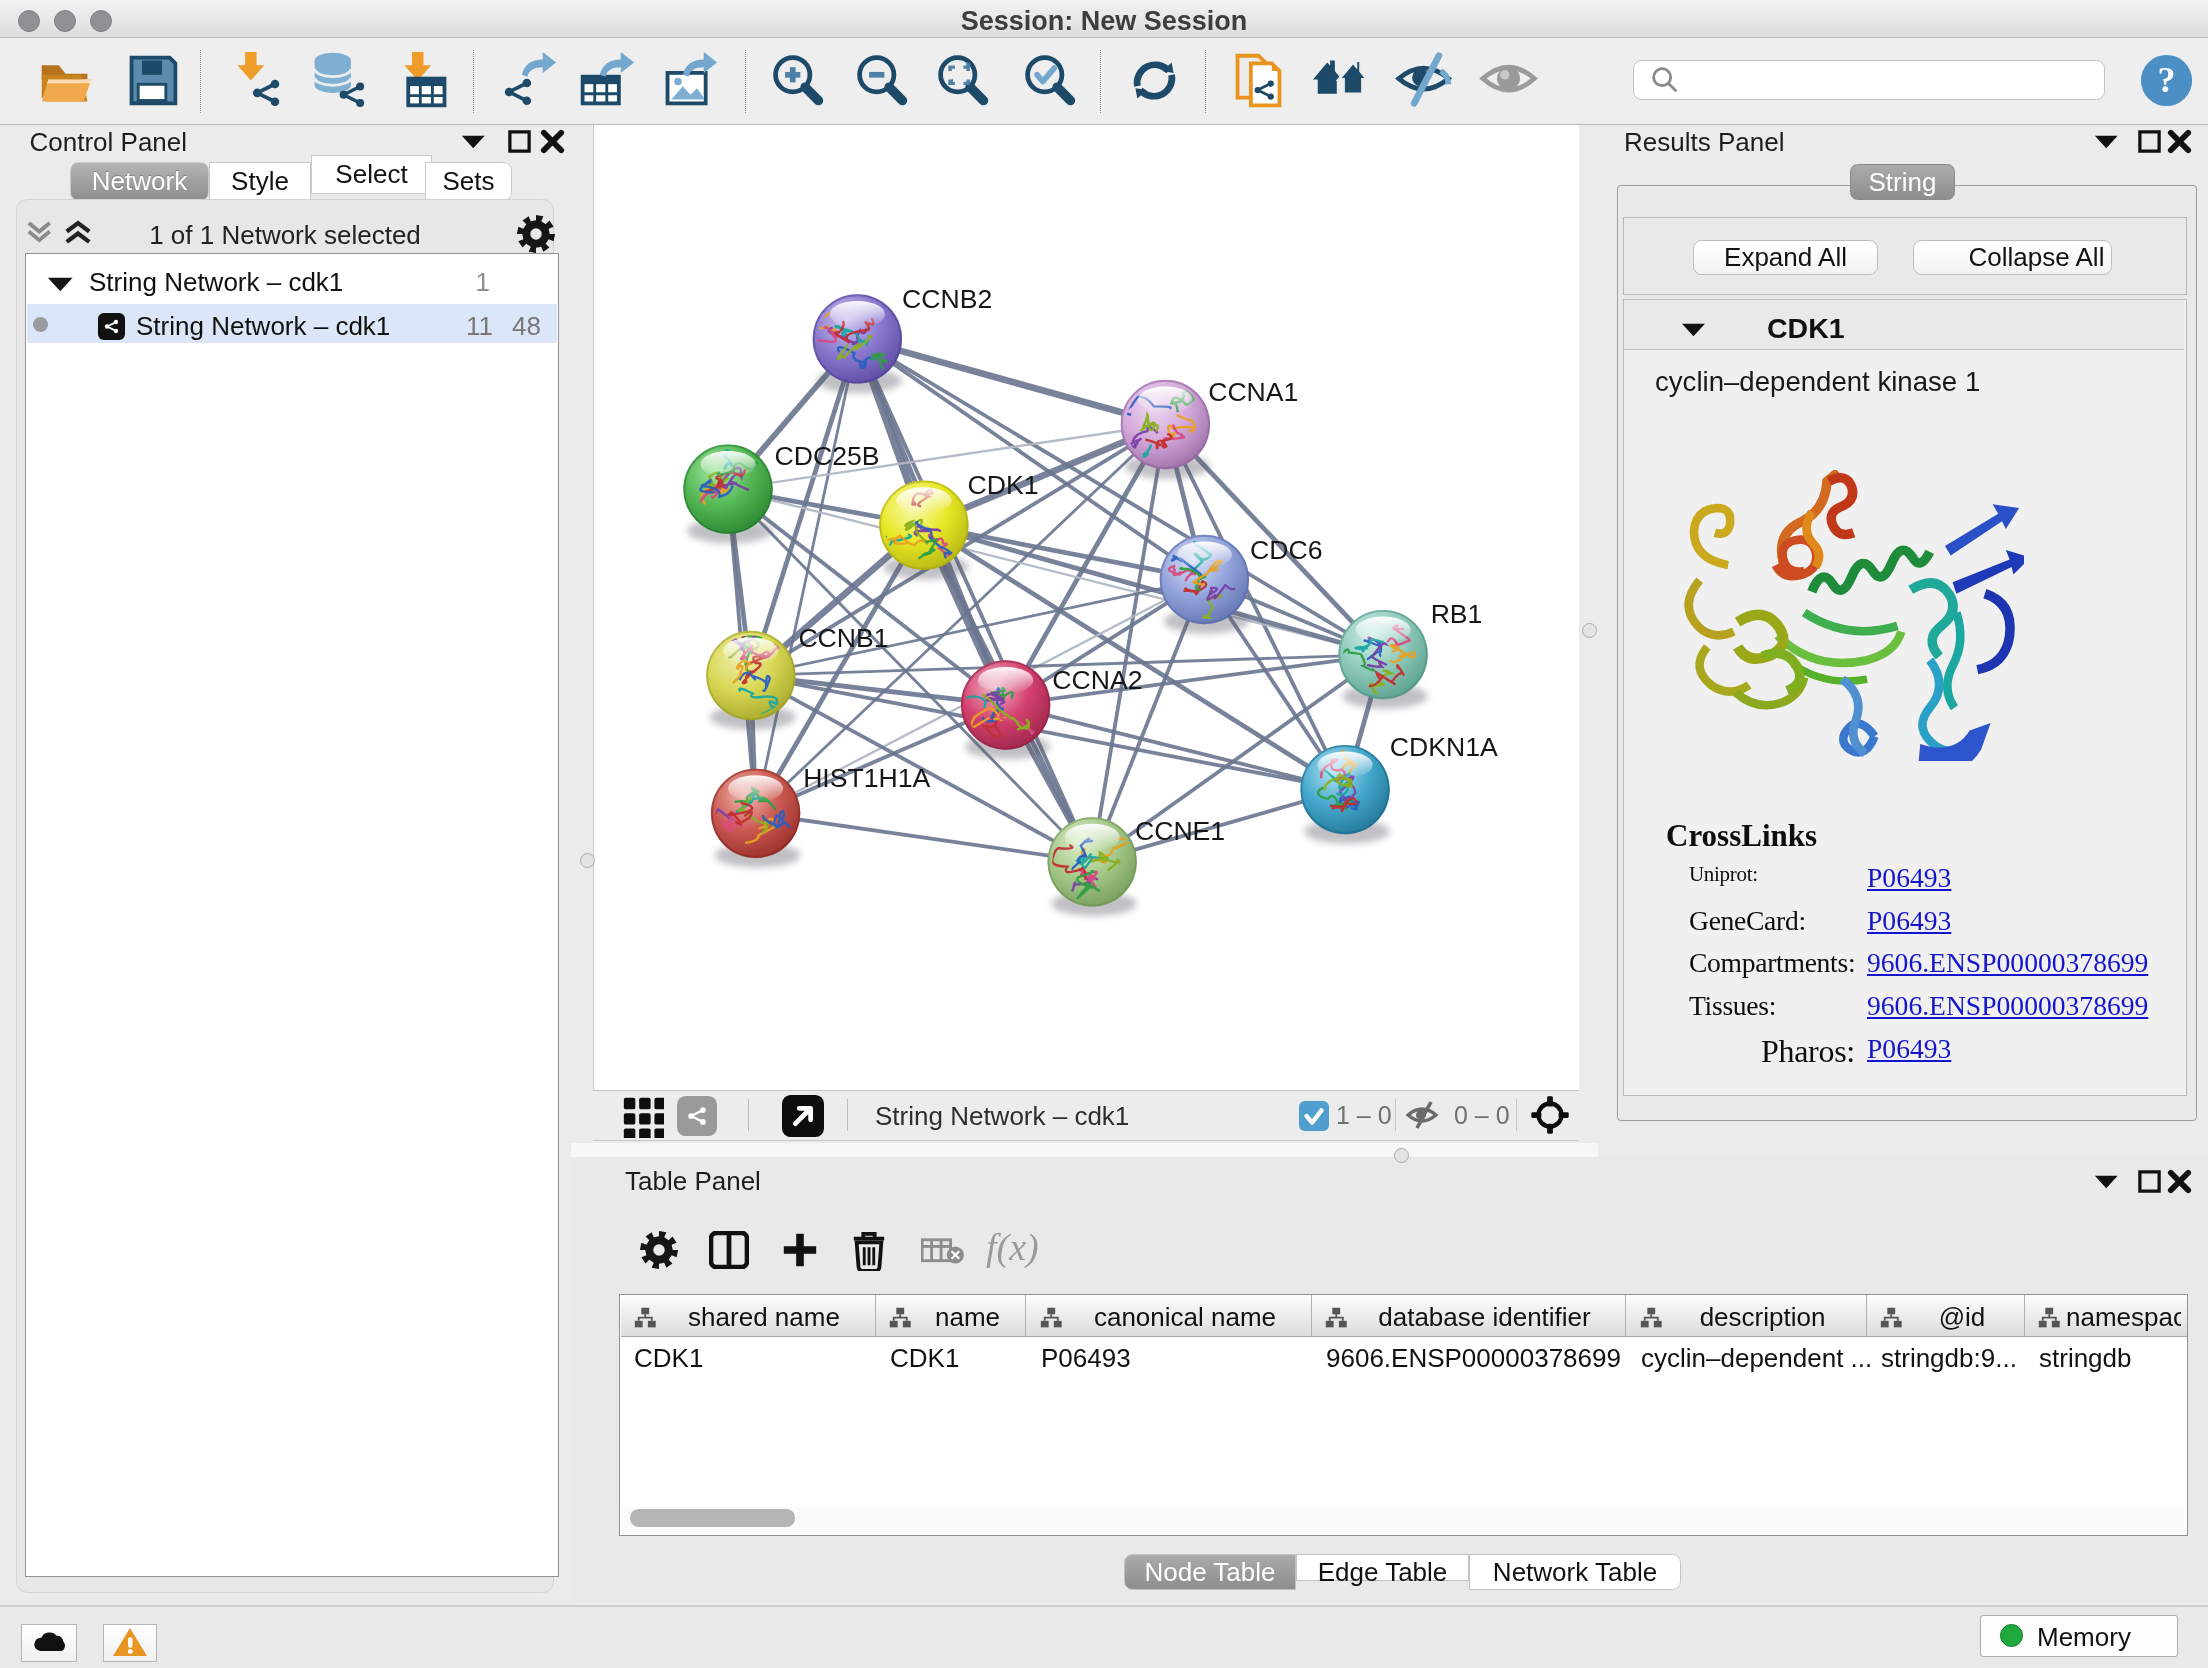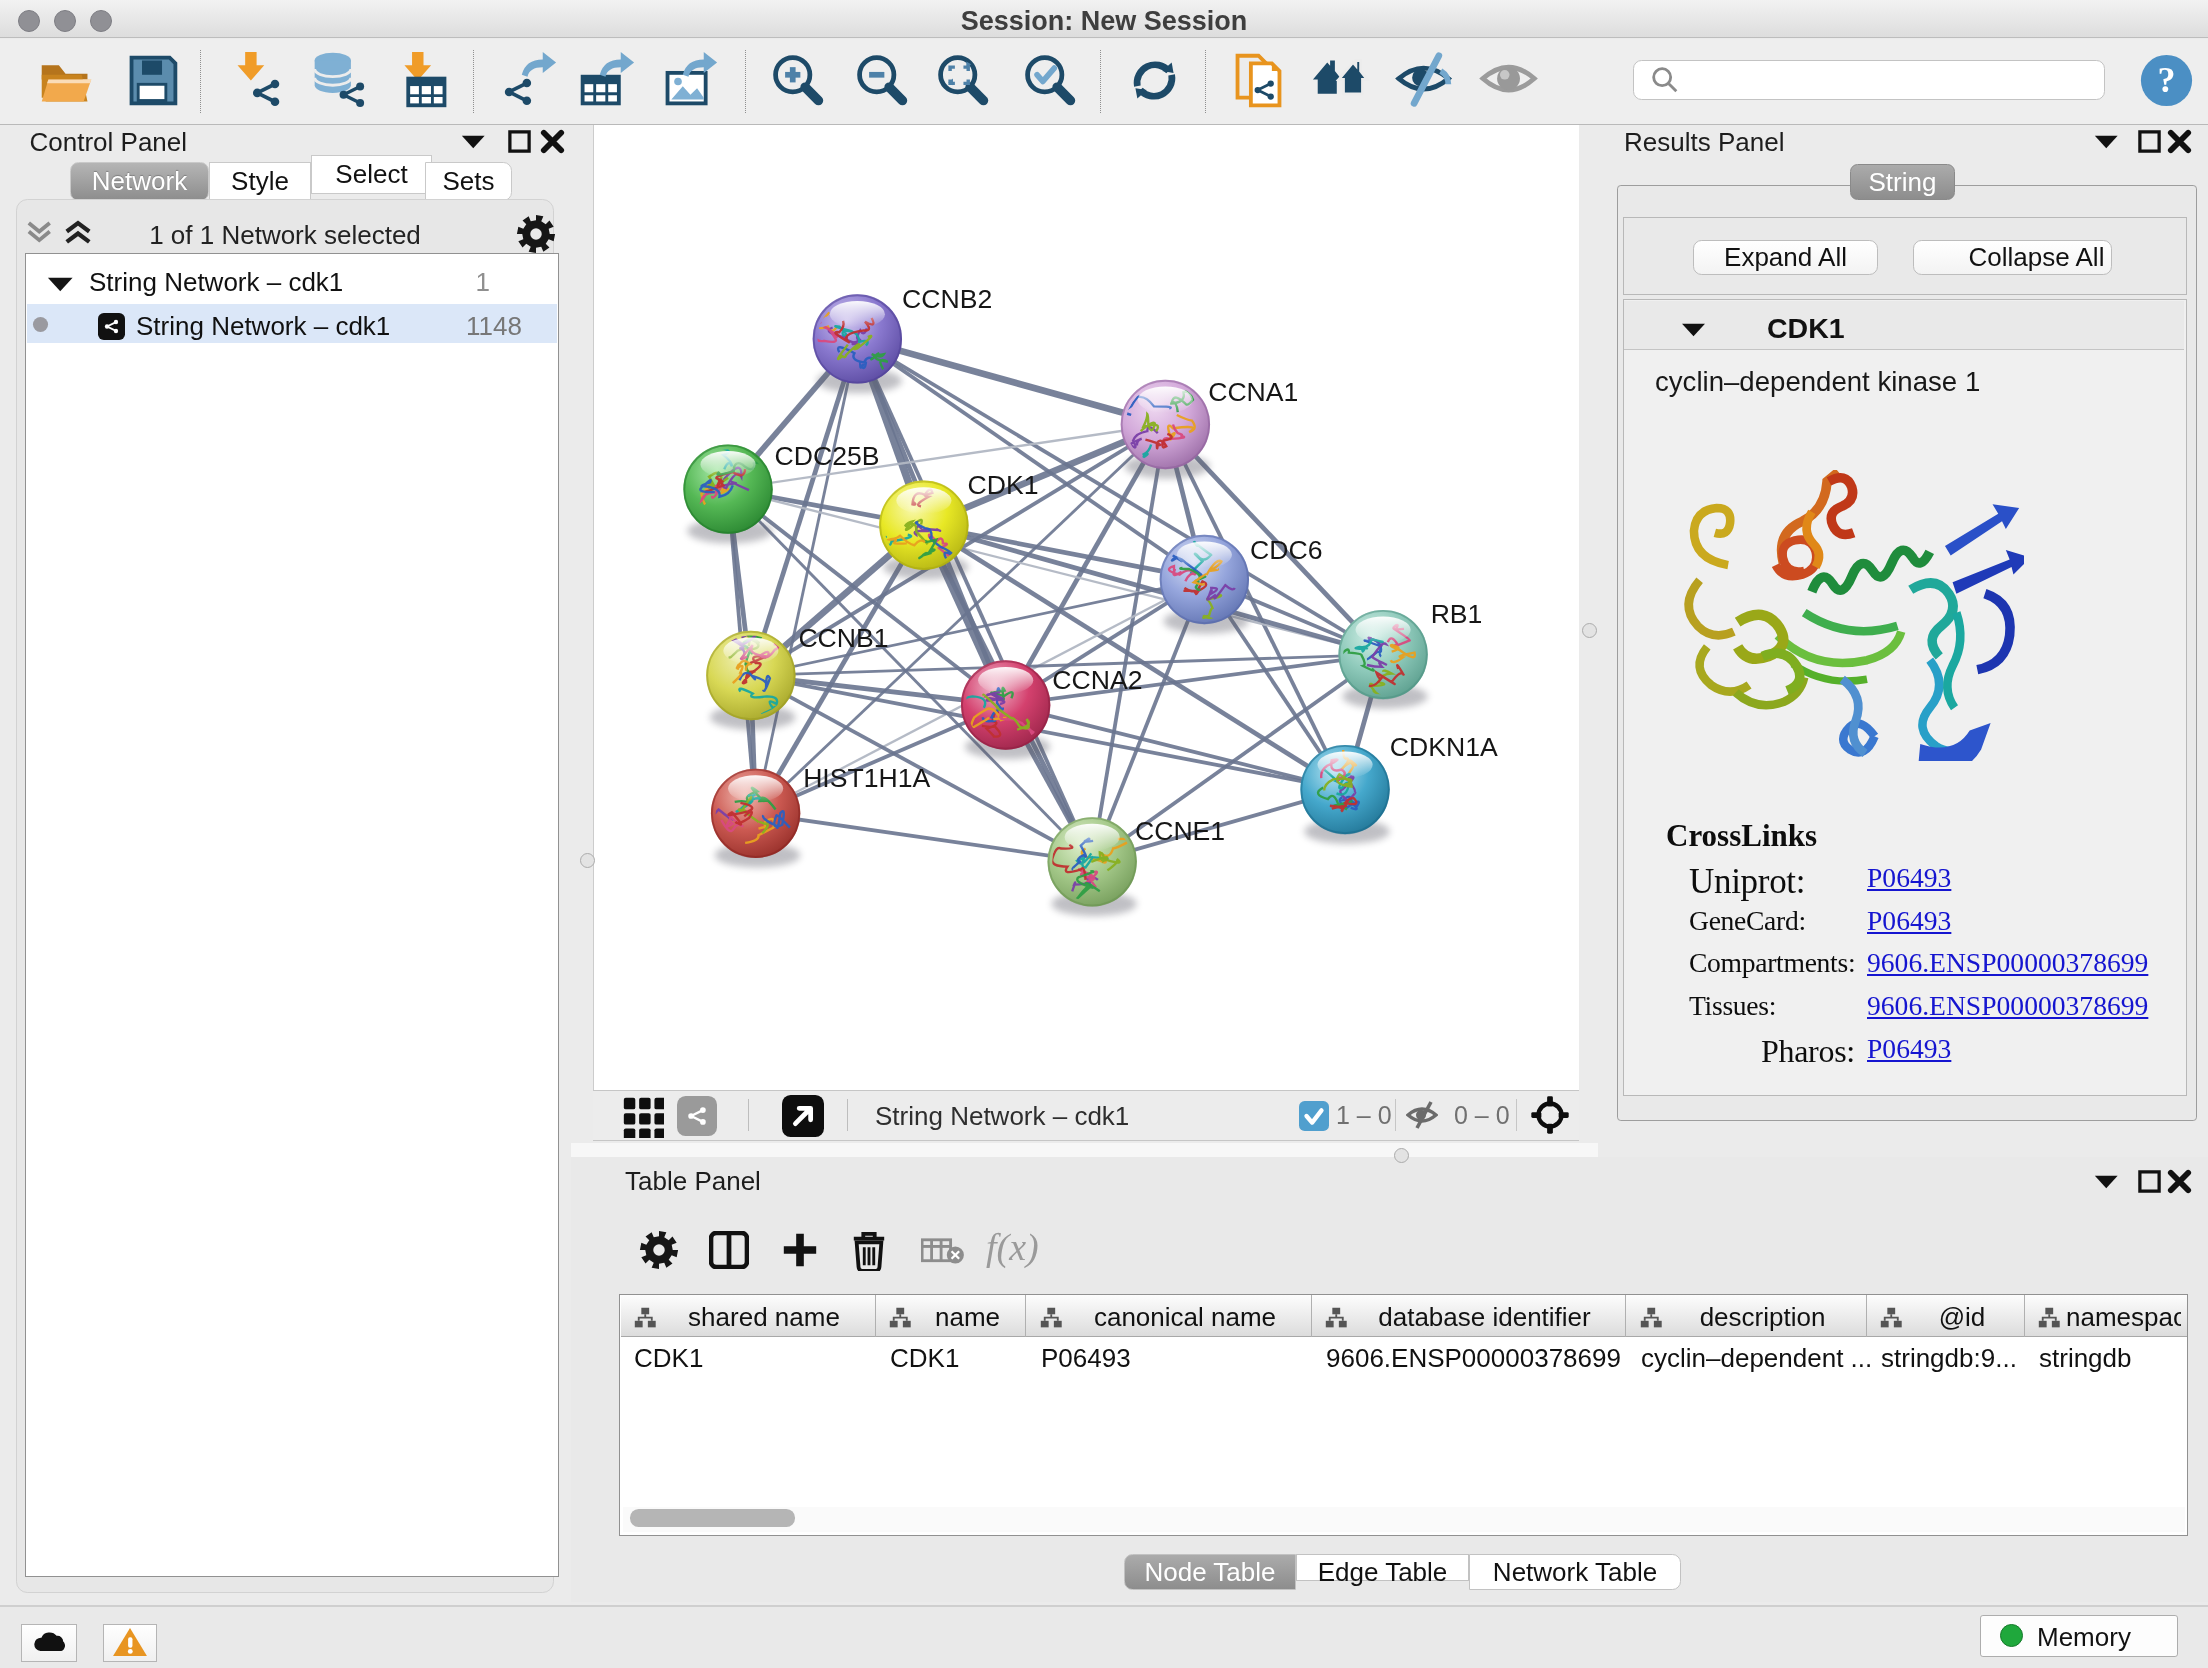--- a/index.html
+++ b/index.html
@@ -234,21 +234,21 @@
     <g stroke="#ffffff" stroke-width="2.0">
       <line x1="9.35" y1="14" x2="18.65" y2="9.35"></line>
       <line x1="9.35" y1="14" x2="18.65" y2="18.65"></line>
     </g>
     <circle cx="9.35" cy="14" r="2.25" fill="#ffffff" stroke="none"></circle>
     <circle cx="18.65" cy="9.35" r="2.25" fill="#ffffff" stroke="none"></circle>
     <circle cx="18.65" cy="18.65" r="2.25" fill="#ffffff" stroke="none"></circle>
   </svg>
 <div class="abs" style="left:136px;top:311px;font-size:26px;color:#111;">String Network – cdk1</div>
 <div class="abs" style="left:438px;top:311px;width:55px;text-align:right;font-size:26px;color:#777;">11</div>
-<div class="abs" style="left:476px;top:311px;width:46px;text-align:right;font-size:26px;color:#777;">48</div>
+<div class="abs" style="left:495px;top:311px;width:46px;text-align:right;font-size:26px;color:#777;">48</div>
 <div class="abs" style="left:580px;top:853px;width:15px;height:15px;border-radius:50%;background:#e3e3e3;border:1px solid #ababab;z-index:9;"></div>
 <div class="abs" style="left:1582px;top:623px;width:15px;height:15px;border-radius:50%;background:#e3e3e3;border:1px solid #ababab;z-index:9;"></div>
 <div class="abs" style="left:1394px;top:1148px;width:15px;height:15px;border-radius:50%;background:#e3e3e3;border:1px solid #ababab;z-index:9;"></div>
 
 <div class="abs netcanvas"></div>
 <svg class="abs" style="left:593px;top:125px;" width="986" height="965" viewBox="0 0 1037 1015">
     <defs>
       <filter id="blur4" x="-50%" y="-50%" width="200%" height="200%">
         <feGaussianBlur stdDeviation="4"></feGaussianBlur>
       </filter>
@@ -654,21 +654,21 @@
     <path d="M296,118 L356,94 L352,84 L378,92 L360,110 L358,102 L300,130 z" fill="#1f3ab8"></path>
     <path d="M330,130 q30,10 26,44 q-4,30 -34,36" fill="none" stroke="#1d35b0" stroke-width="10"></path>
     <path d="M262,288 q36,12 52,-14 l22,-8 -10,28 q-20,34 -66,16 z" fill="#2d55cc"></path>
     <path d="M214,280 q-10,24 -26,14 q-14,-10 0,-24 q12,-10 26,10" fill="none" stroke="#3a78d0" stroke-width="9"></path>
     <path d="M70,160 q28,-18 44,6 q12,20 -12,30 q-22,8 -32,-10" fill="none" stroke="#9aa818" stroke-width="11"></path>
     <path d="M96,196 q24,-10 36,10 q10,18 -10,26" fill="none" stroke="#7fae20" stroke-width="10"></path>
     <path d="M180,220 q24,18 14,44 q-8,22 10,34" fill="none" stroke="#5090d0" stroke-width="9"></path>
     <path d="M300,150 q10,30 -4,56 q-12,24 2,44" fill="none" stroke="#1ba8a0" stroke-width="9"></path>
   </svg>
 <div class="abs serif" style="left:1666px;top:818px;font-size:31px;font-weight:bold;color:#0d0d0d;">CrossLinks</div>
-<div class="abs serif" style="left:1689px;top:862px;font-size:35px;letter-spacing:-0.3px;color:#0d0d0d;">Uniprot:</div>
+<div class="abs serif" style="left:1689px;top:862px;font-size:21px;letter-spacing:-0.3px;color:#0d0d0d;">Uniprot:</div>
 <div class="abs serif" style="left:1867px;top:862px;font-size:27.6px;"><a class="lnk">P06493</a></div>
 <div class="abs serif" style="left:1689px;top:905px;font-size:27.6px;letter-spacing:-0.3px;color:#0d0d0d;">GeneCard:</div>
 <div class="abs serif" style="left:1867px;top:905px;font-size:27.6px;"><a class="lnk">P06493</a></div>
 <div class="abs serif" style="left:1689px;top:947px;font-size:27.6px;letter-spacing:-0.3px;color:#0d0d0d;">Compartments:</div>
 <div class="abs serif" style="left:1867px;top:947px;font-size:27.6px;"><a class="lnk">9606.ENSP00000378699</a></div>
 <div class="abs serif" style="left:1689px;top:990px;font-size:27.6px;letter-spacing:-0.3px;color:#0d0d0d;">Tissues:</div>
 <div class="abs serif" style="left:1867px;top:990px;font-size:27.6px;"><a class="lnk">9606.ENSP00000378699</a></div>
 <div class="abs serif" style="left:1761px;top:1033px;font-size:32px;letter-spacing:-0.3px;color:#0d0d0d;">Pharos:</div>
 <div class="abs serif" style="left:1867px;top:1033px;font-size:27.6px;"><a class="lnk">P06493</a></div>
 

